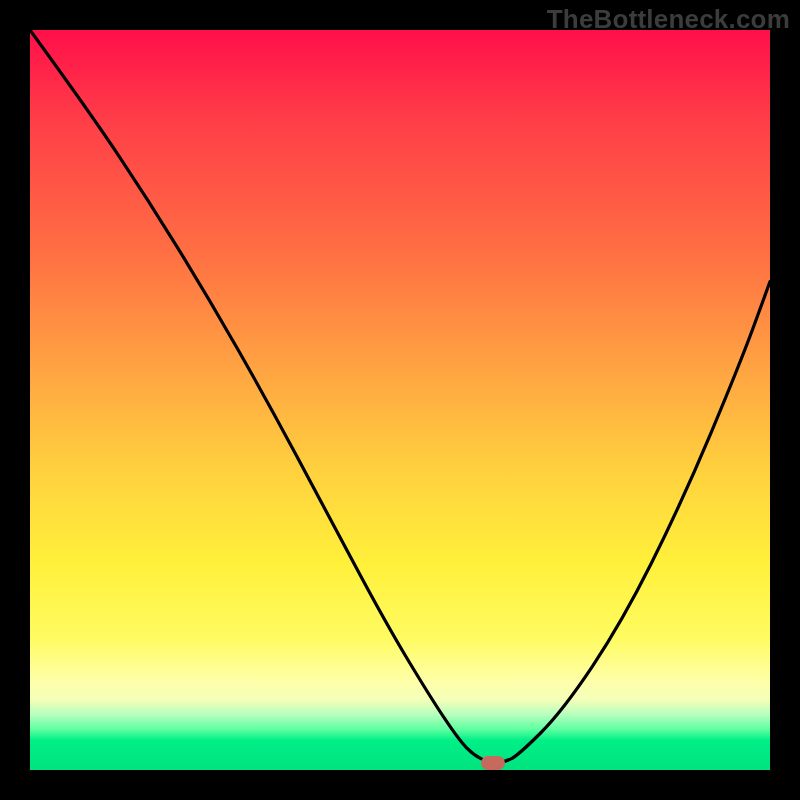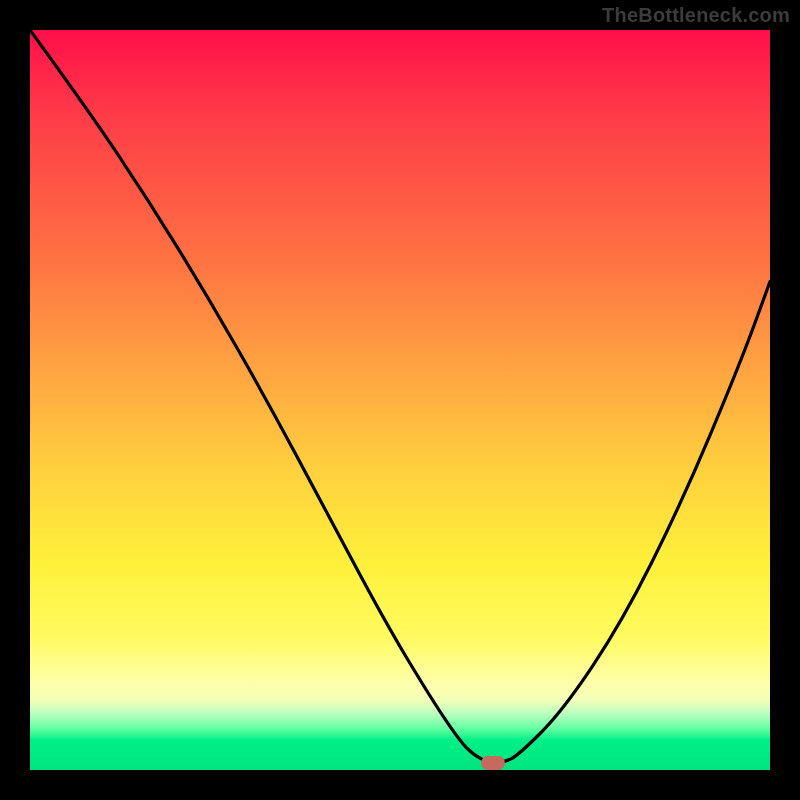--- a/index.html
+++ b/index.html
@@ -15,21 +15,21 @@
     position: relative;
     width: 800px;
     height: 800px;
     background: #000;
   }
   .watermark {
     position: absolute;
     top: 4px;
     right: 10px;
     color: #3c3c3c;
-    font-size: 20px;
+    font-size: 26px;
     font-weight: 600;
     letter-spacing: 0.2px;
     z-index: 10;
   }
   .plot-area {
     position: absolute;
     left: 30px;
     top: 30px;
     width: 740px;
     height: 740px;

